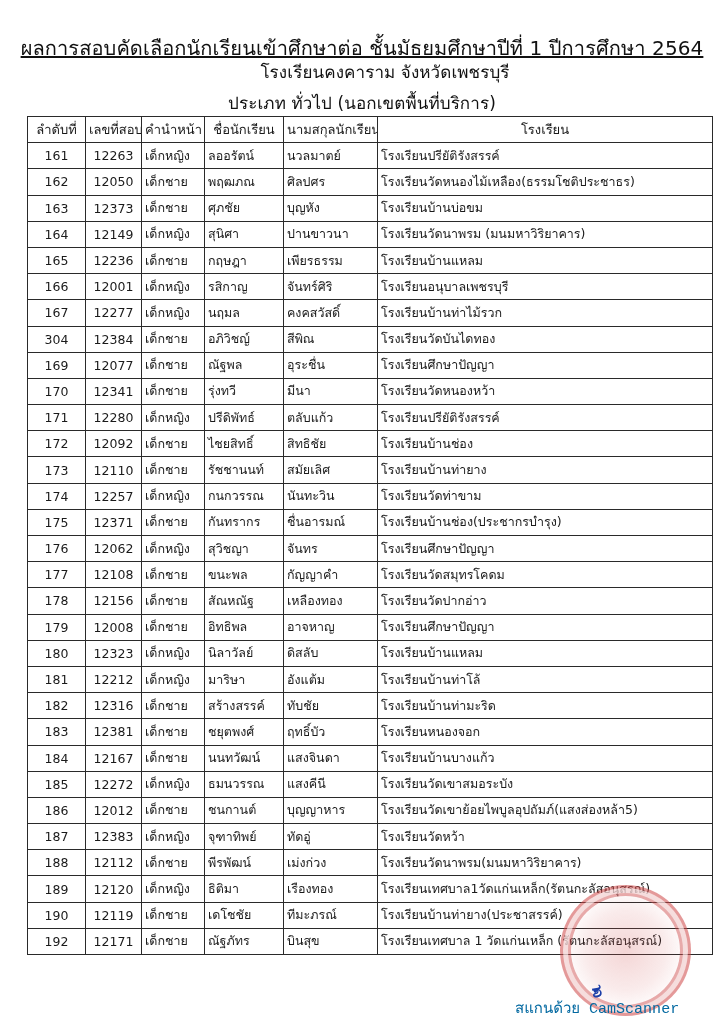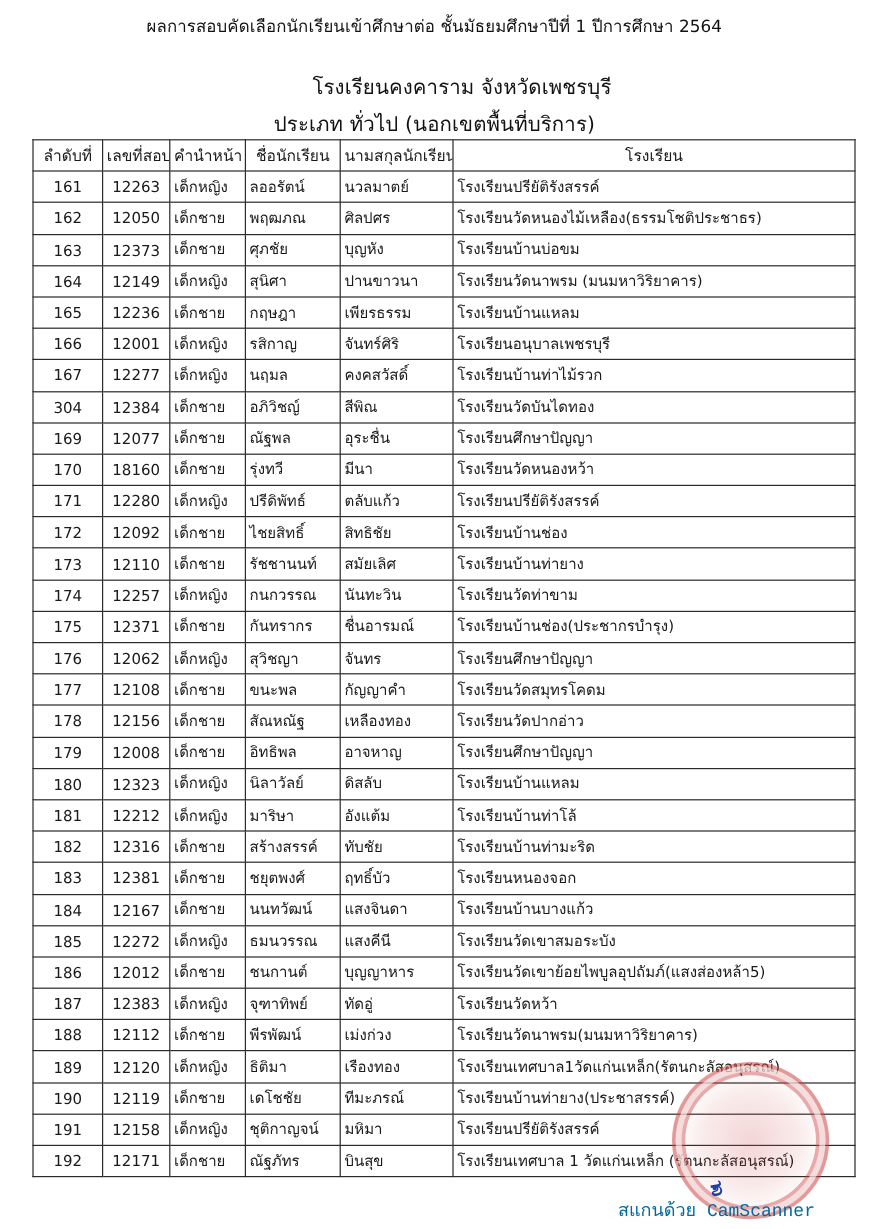--- a/index.html
+++ b/index.html
@@ -4,21 +4,21 @@
 <style>
   html, body { margin: 0; padding: 0; }
   body {
     width: 724px; height: 1024px; background: #ffffff; position: relative; overflow: hidden;
     font-family: "DejaVu Sans", "Liberation Sans", sans-serif; color: #1a1a1a;
   }
   .title {
     position: absolute; left: 0; width: 724px; text-align: center;
     font-size: 17px; font-weight: normal; color: #111; letter-spacing: 0.1px;
   }
-  #t1 { top: 11px; font-size: 14px; }
+  #t1 { top: 32px; font-size: 20px; text-decoration: underline; }
   #t2 { top: 58px; margin-left: 23px; }
   #t3 { top: 89px; }
   table.results {
     position: absolute; left: 27px; top: 116px;
     border-collapse: collapse; table-layout: fixed; width: 685px;
     font-size: 12.5px;
   }
   table.results th, table.results td {
     border: 1.3px solid #2a2a2a; height: 25.2px; padding: 0 3px;
     white-space: nowrap; overflow: hidden; font-weight: normal; color: #1a1a1a;
@@ -136,21 +136,21 @@
       <tr>
         <td class="c">169</td>
         <td class="c">12077</td>
         <td class="l">เด็กชาย</td>
         <td class="l">ณัฐพล</td>
         <td class="l">อุระชื่น</td>
         <td class="l">โรงเรียนศึกษาปัญญา</td>
       </tr>
       <tr>
         <td class="c">170</td>
-        <td class="c">18160</td>
+        <td class="c">12341</td>
         <td class="l">เด็กชาย</td>
         <td class="l">รุ่งทวี</td>
         <td class="l">มีนา</td>
         <td class="l">โรงเรียนวัดหนองหว้า</td>
       </tr>
       <tr>
         <td class="c">171</td>
         <td class="c">12280</td>
         <td class="l">เด็กหญิง</td>
         <td class="l">ปรีดิพัทธ์</td>
@@ -301,28 +301,20 @@
         <td class="l">เรืองทอง</td>
         <td class="l">โรงเรียนเทศบาล1วัดแก่นเหล็ก(รัตนกะลัสอนุสรณ์)</td>
       </tr>
       <tr>
         <td class="c">190</td>
         <td class="c">12119</td>
         <td class="l">เด็กชาย</td>
         <td class="l">เดโชชัย</td>
         <td class="l">ทีมะภรณ์</td>
         <td class="l">โรงเรียนบ้านท่ายาง(ประชาสรรค์)</td>
-      </tr>
-      <tr>
-        <td class="c">191</td>
-        <td class="c">12158</td>
-        <td class="l">เด็กหญิง</td>
-        <td class="l">ชุติกาญจน์</td>
-        <td class="l">มหิมา</td>
-        <td class="l">โรงเรียนปรียัติรังสรรค์</td>
       </tr>
       <tr>
         <td class="c">192</td>
         <td class="c">12171</td>
         <td class="l">เด็กชาย</td>
         <td class="l">ณัฐภัทร</td>
         <td class="l">บินสุข</td>
         <td class="l">โรงเรียนเทศบาล 1 วัดแก่นเหล็ก (รัตนกะลัสอนุสรณ์)</td>
       </tr>
     </tbody>

